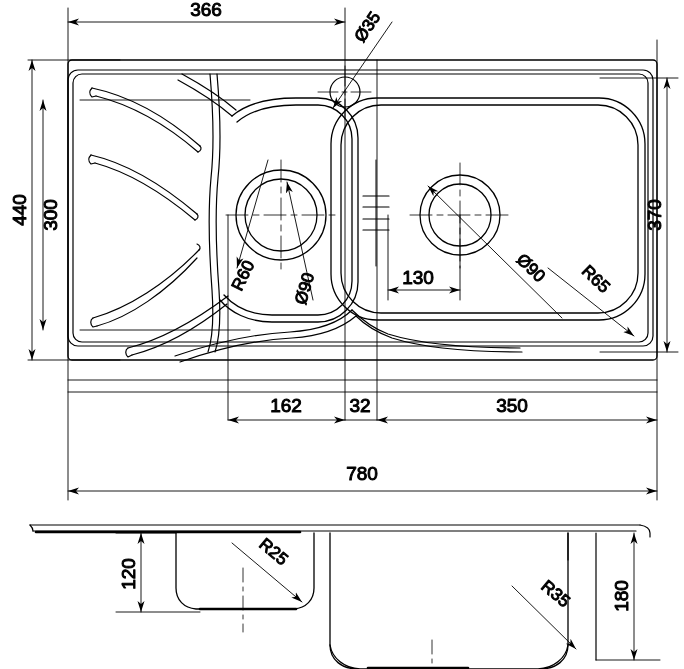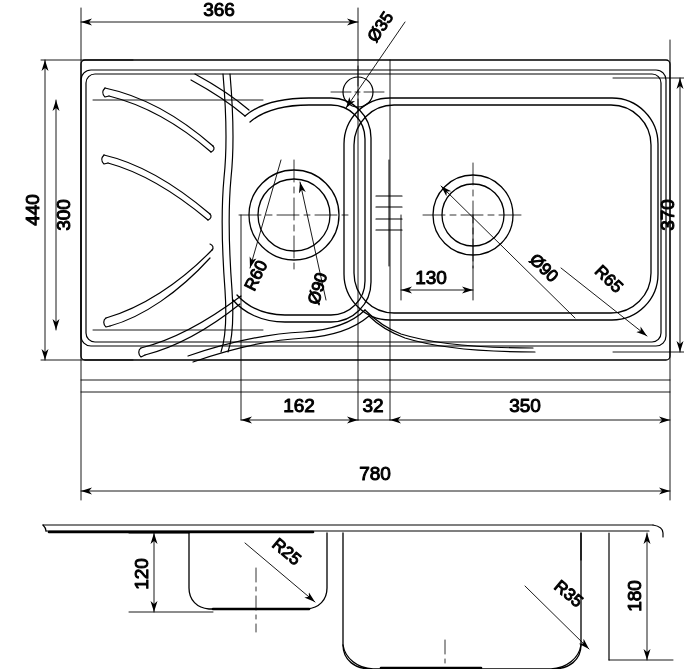--- a/index.html
+++ b/index.html
@@ -1,18 +1,18 @@
 <!DOCTYPE html>
 <html><head>
 <meta charset="utf-8">
 <style>
   html,body{margin:0;padding:0;background:#ffffff;}
   body{width:684px;height:669px;overflow:hidden;
        font-family:"Liberation Sans", sans-serif;}
-  #drawing{position:relative;width:564px;height:669px;padding-left:13px;}
+  #drawing{position:relative;width:564px;height:669px;}
   svg{display:block;}
   .dimtext{font-family:"Liberation Sans", sans-serif;font-size:19px;fill:#000;}
   .dimtext-sm{font-family:"Liberation Sans", sans-serif;font-size:17px;fill:#000;}
 </style>
 </head>
 <body>
 
 <div id="drawing">
 <svg width="684" height="669" viewBox="0 0 684 669" xmlns="http://www.w3.org/2000/svg">
 

